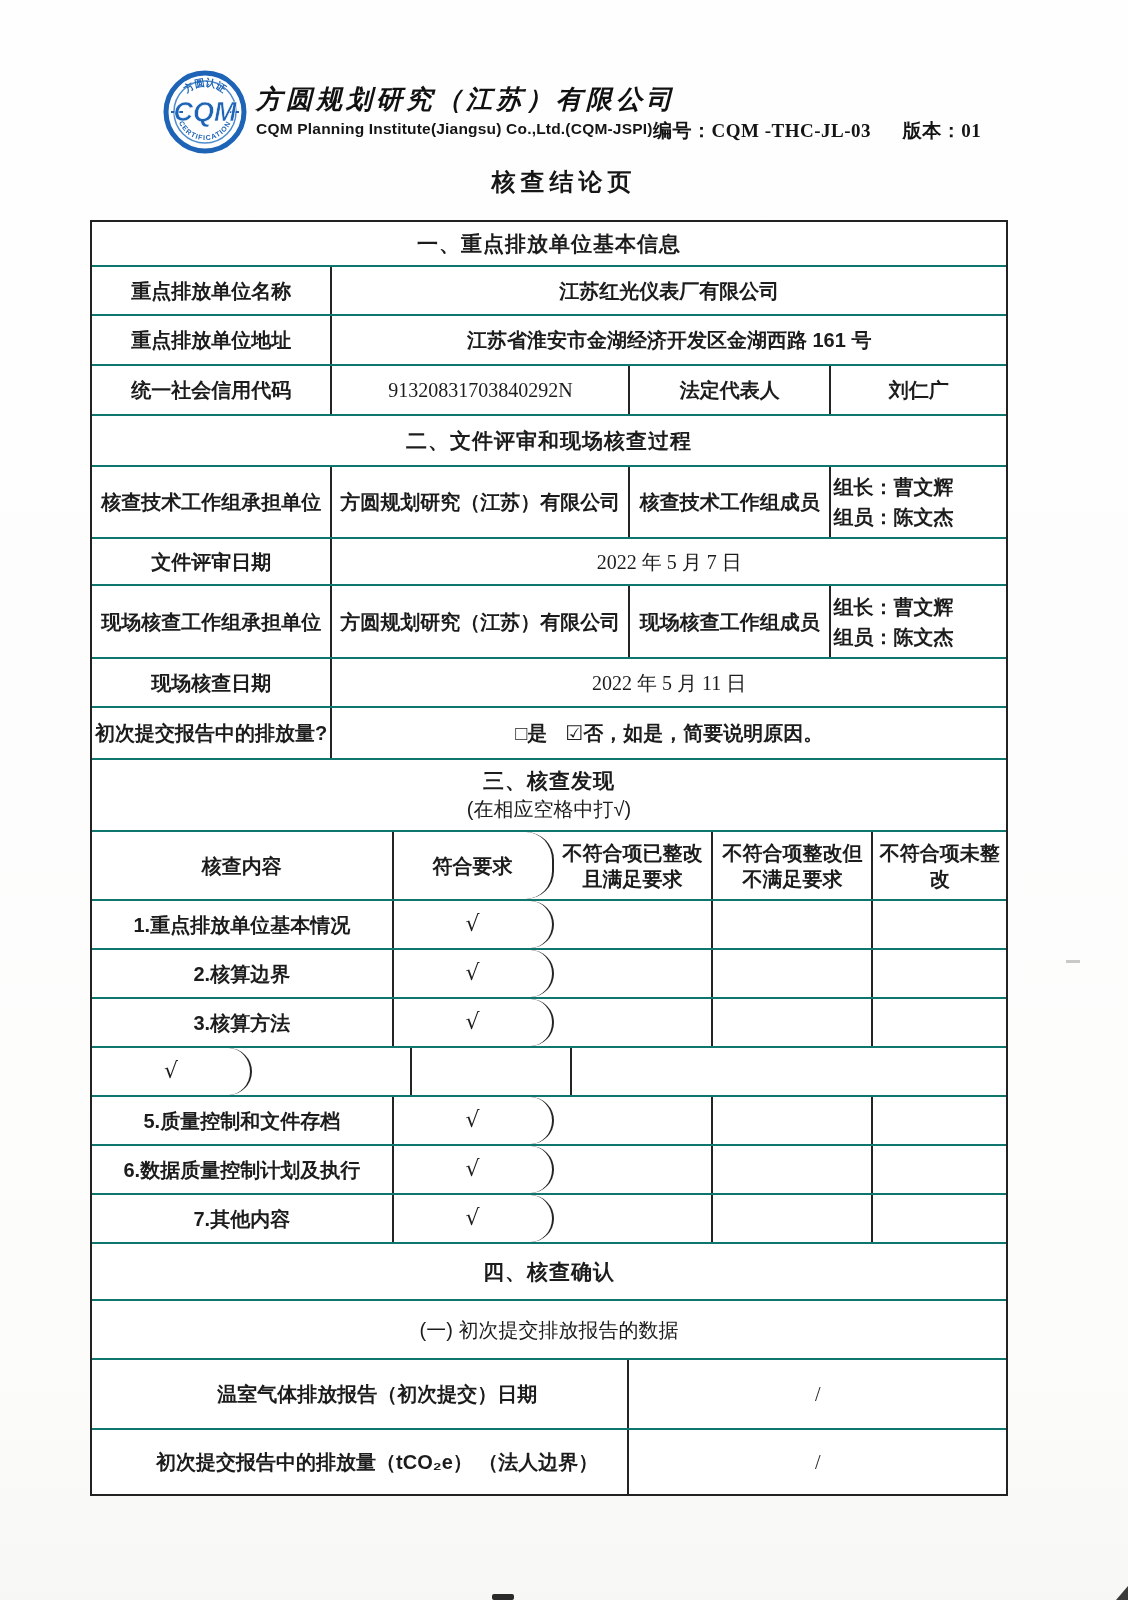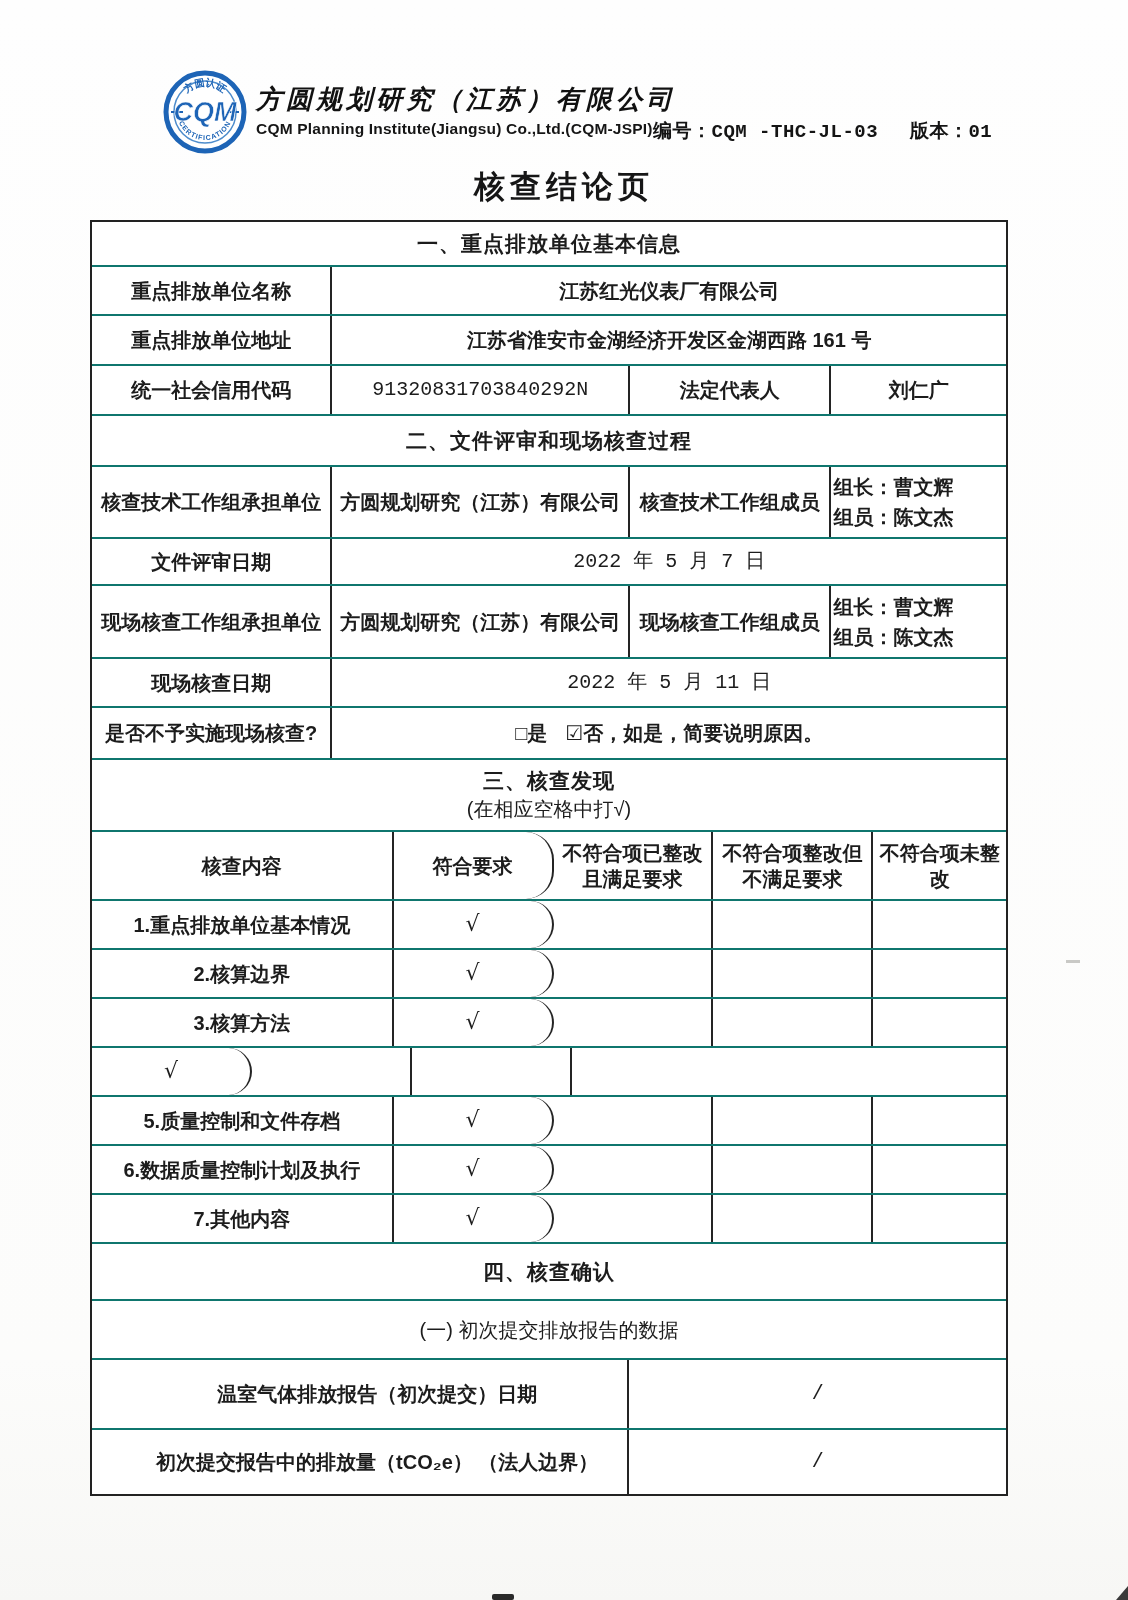--- a/index.html
+++ b/index.html
@@ -25,38 +25,38 @@
   }
   .doc-meta{
     position:absolute;left:653px;top:118px;
     font-size:19px;font-weight:600;color:#141414;letter-spacing:.5px;
   }
   .doc-meta .ver{margin-left:26px;}
 
   
   .title{
     position:absolute;top:166px;left:0;width:100%;margin:0;
-    text-align:center;font-size:31px;font-weight:bold;letter-spacing:5px;color:#161616;
+    text-align:center;font-size:24px;font-weight:bold;letter-spacing:5px;color:#161616;
   }
 
   
   .tbl{
     position:absolute;left:90px;top:220px;width:918px;
     border:2.5px solid #222;background:#fff;box-sizing:border-box;
   }
   .row{display:flex;border-bottom:2px solid #0f766e;align-items:stretch;}
   .row:last-child{border-bottom:none;}
   .cell{
     border-right:2px solid #242424;box-sizing:border-box;
     display:flex;align-items:center;justify-content:center;
     text-align:center;padding:2px 5px;font-size:20px;line-height:1.3;
   }
   .cell:last-child{border-right:none;}
   .b{font-weight:bold;}
-  .serif{font-family:Liberation Mono, monospace;}
+  .serif{font-family:Liberation Serif, serif;}
   .sechdr{width:100%;justify-content:center;font-weight:bold;font-size:21px;letter-spacing:1px;}
   .sechdr.stack{flex-direction:column;line-height:1.35;}
   .sub{font-weight:normal;font-size:20px;letter-spacing:0;}
   
   .c1{width:26.3%;}.c2{width:32.6%;}.c3{width:22%;}.c4{width:19.1%;}
   .crest{width:73.7%;border-radius:8px;}
   .members{flex-direction:column;align-items:flex-start;justify-content:center;text-align:left;line-height:1.5;padding-left:6px;font-weight:bold;}
   
   .f1{width:33%;}.f2{width:17.5%;border-radius:28px;}.f3{width:17.5%;}.f4{width:17.5%;}.f5{width:14.5%;}
   .check{font-size:22px;font-weight:normal;font-family:"DejaVu Sans",sans-serif;}
@@ -146,21 +146,21 @@
       <div class="cell c4 members tight">
         <span>组长：曹文辉</span>
         <span>组员：陈文杰</span>
       </div>
     </div>
     <div class="row" style="height:47px">
       <div class="cell c1 b">现场核查日期</div>
       <div class="cell crest serif">2022 年 5 月 11 日</div>
     </div>
     <div class="row" style="height:50px">
-      <div class="cell c1 b tight">是否不予实施现场核查?</div>
+      <div class="cell c1 b tight">初次提交报告中的排放量?</div>
       <div class="cell crest b">
         <span>□是</span>
         <span style="width:18px"></span>
         <span>☑否</span>
         <span>，如是，简要说明原因。</span>
       </div>
     </div>
 
     <div class="row" style="height:70px">
       <div class="cell sechdr stack">

